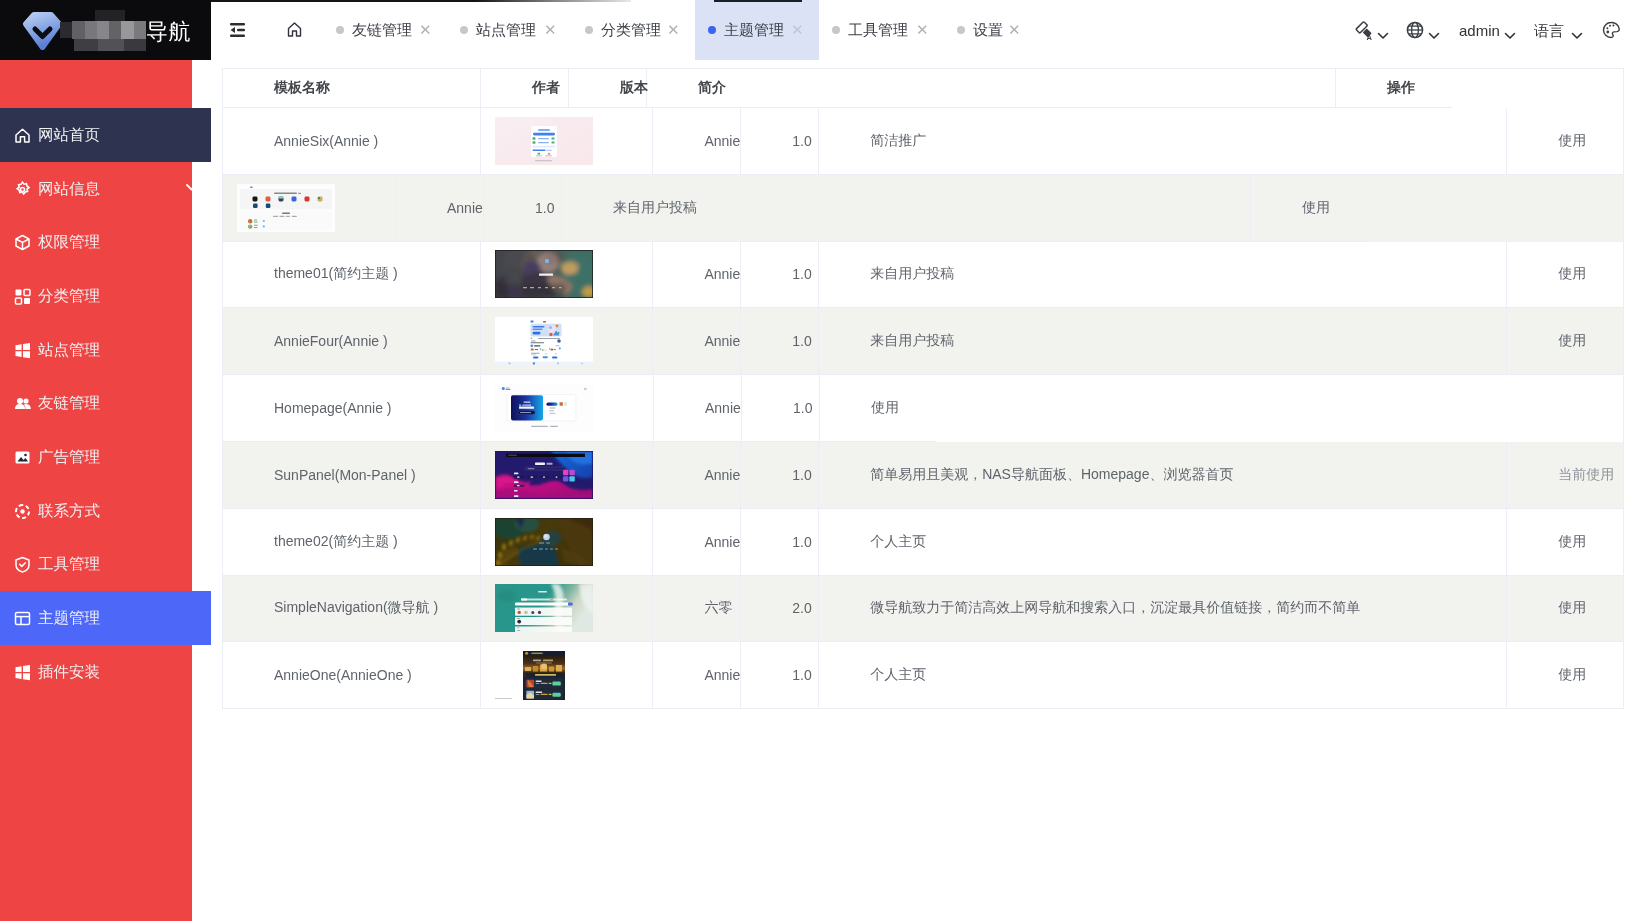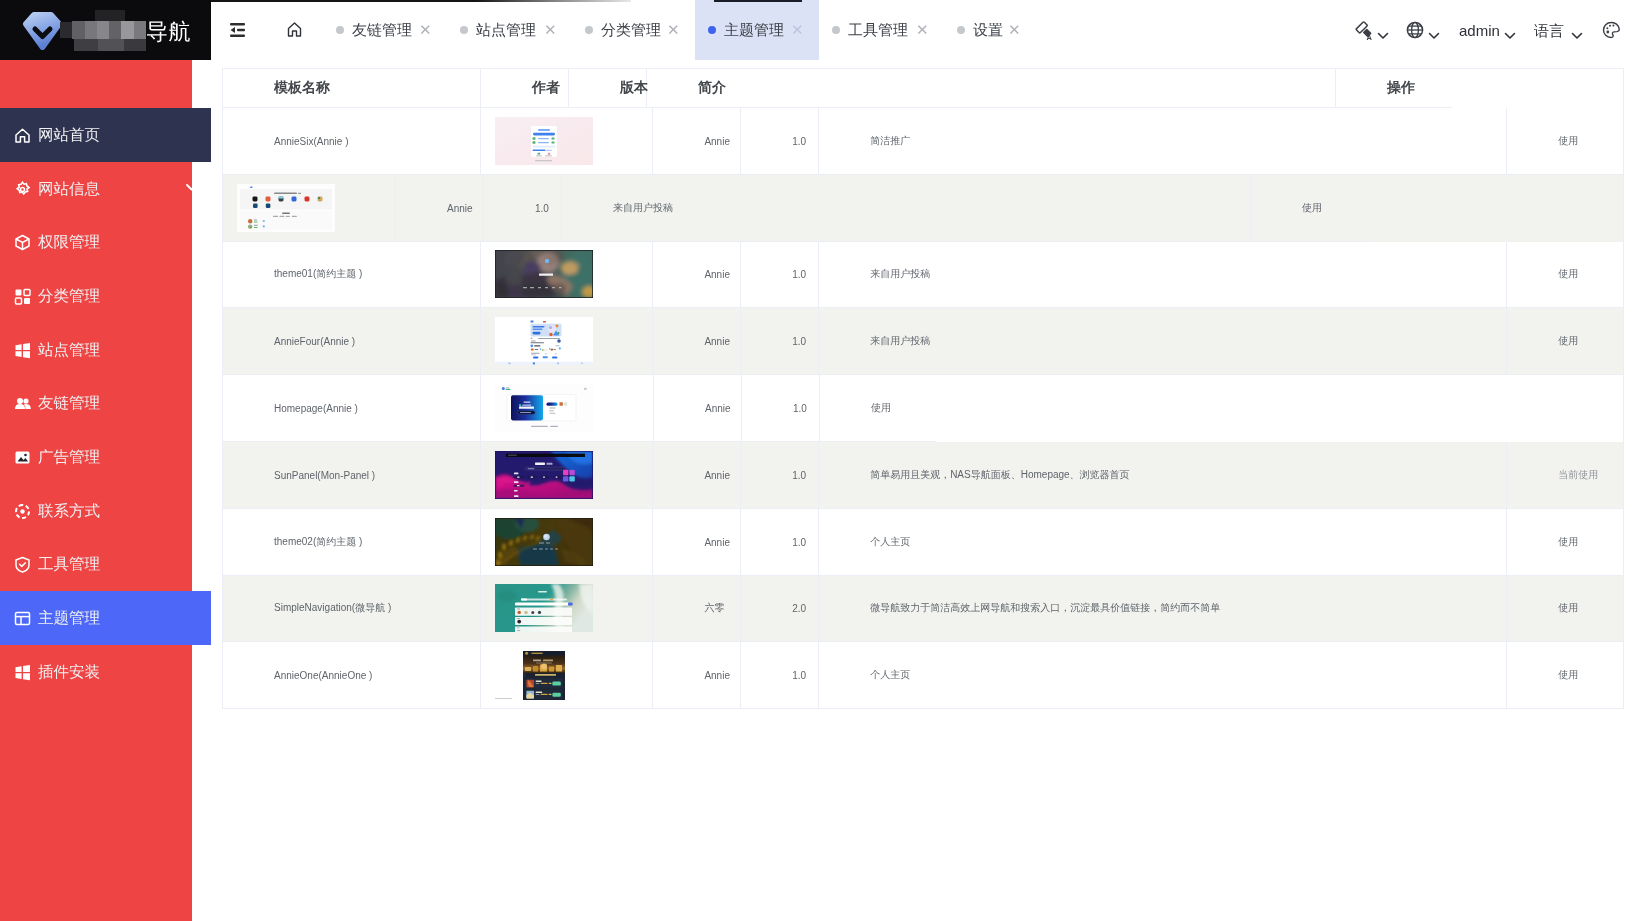--- a/index.html
+++ b/index.html
@@ -42,21 +42,21 @@
 
 
 .table { position:absolute; left:222px; top:68px; width:1402px; border:1px solid #ebeef5; border-bottom:none; }
 .trow { display:flex; width:1400px; }
 .trow > div { border-right:1px solid #ebeef5; border-bottom:1px solid #ebeef5; position:relative; }
 .trow > div:last-child { border-right:none; }
 .c1 { width:258px; } .c2 { width:173px; } .c3 { width:88px; } .c4 { width:78px; } .c5 { width:689px; } .c6 { width:116px; }
 .thead { height:39px; }
 .thead > div { font-weight:bold; color:#43474c; font-size:14px; }
 .tbody-r { height:66.8px; }
-.tbody-r > div { font-size:10px; color:#5f646b; }
+.tbody-r > div { font-size:14px; color:#5f646b; }
 .striped { background:#f2f3ef; }
 .cellt { position:absolute; left:14px; top:50%; transform:translateY(-50%); white-space:nowrap;margin-left:37px; }
 .thumbbox { position:absolute; left:14px; top:50%; transform:translateY(-50%); width:98px; height:48px; display:flex; justify-content:center; }
 .thumbbox svg { display:block; }
 .gray2 { color:#8f939a; }
 </style>
 </head>
 <body>
 <div id="app">
 

